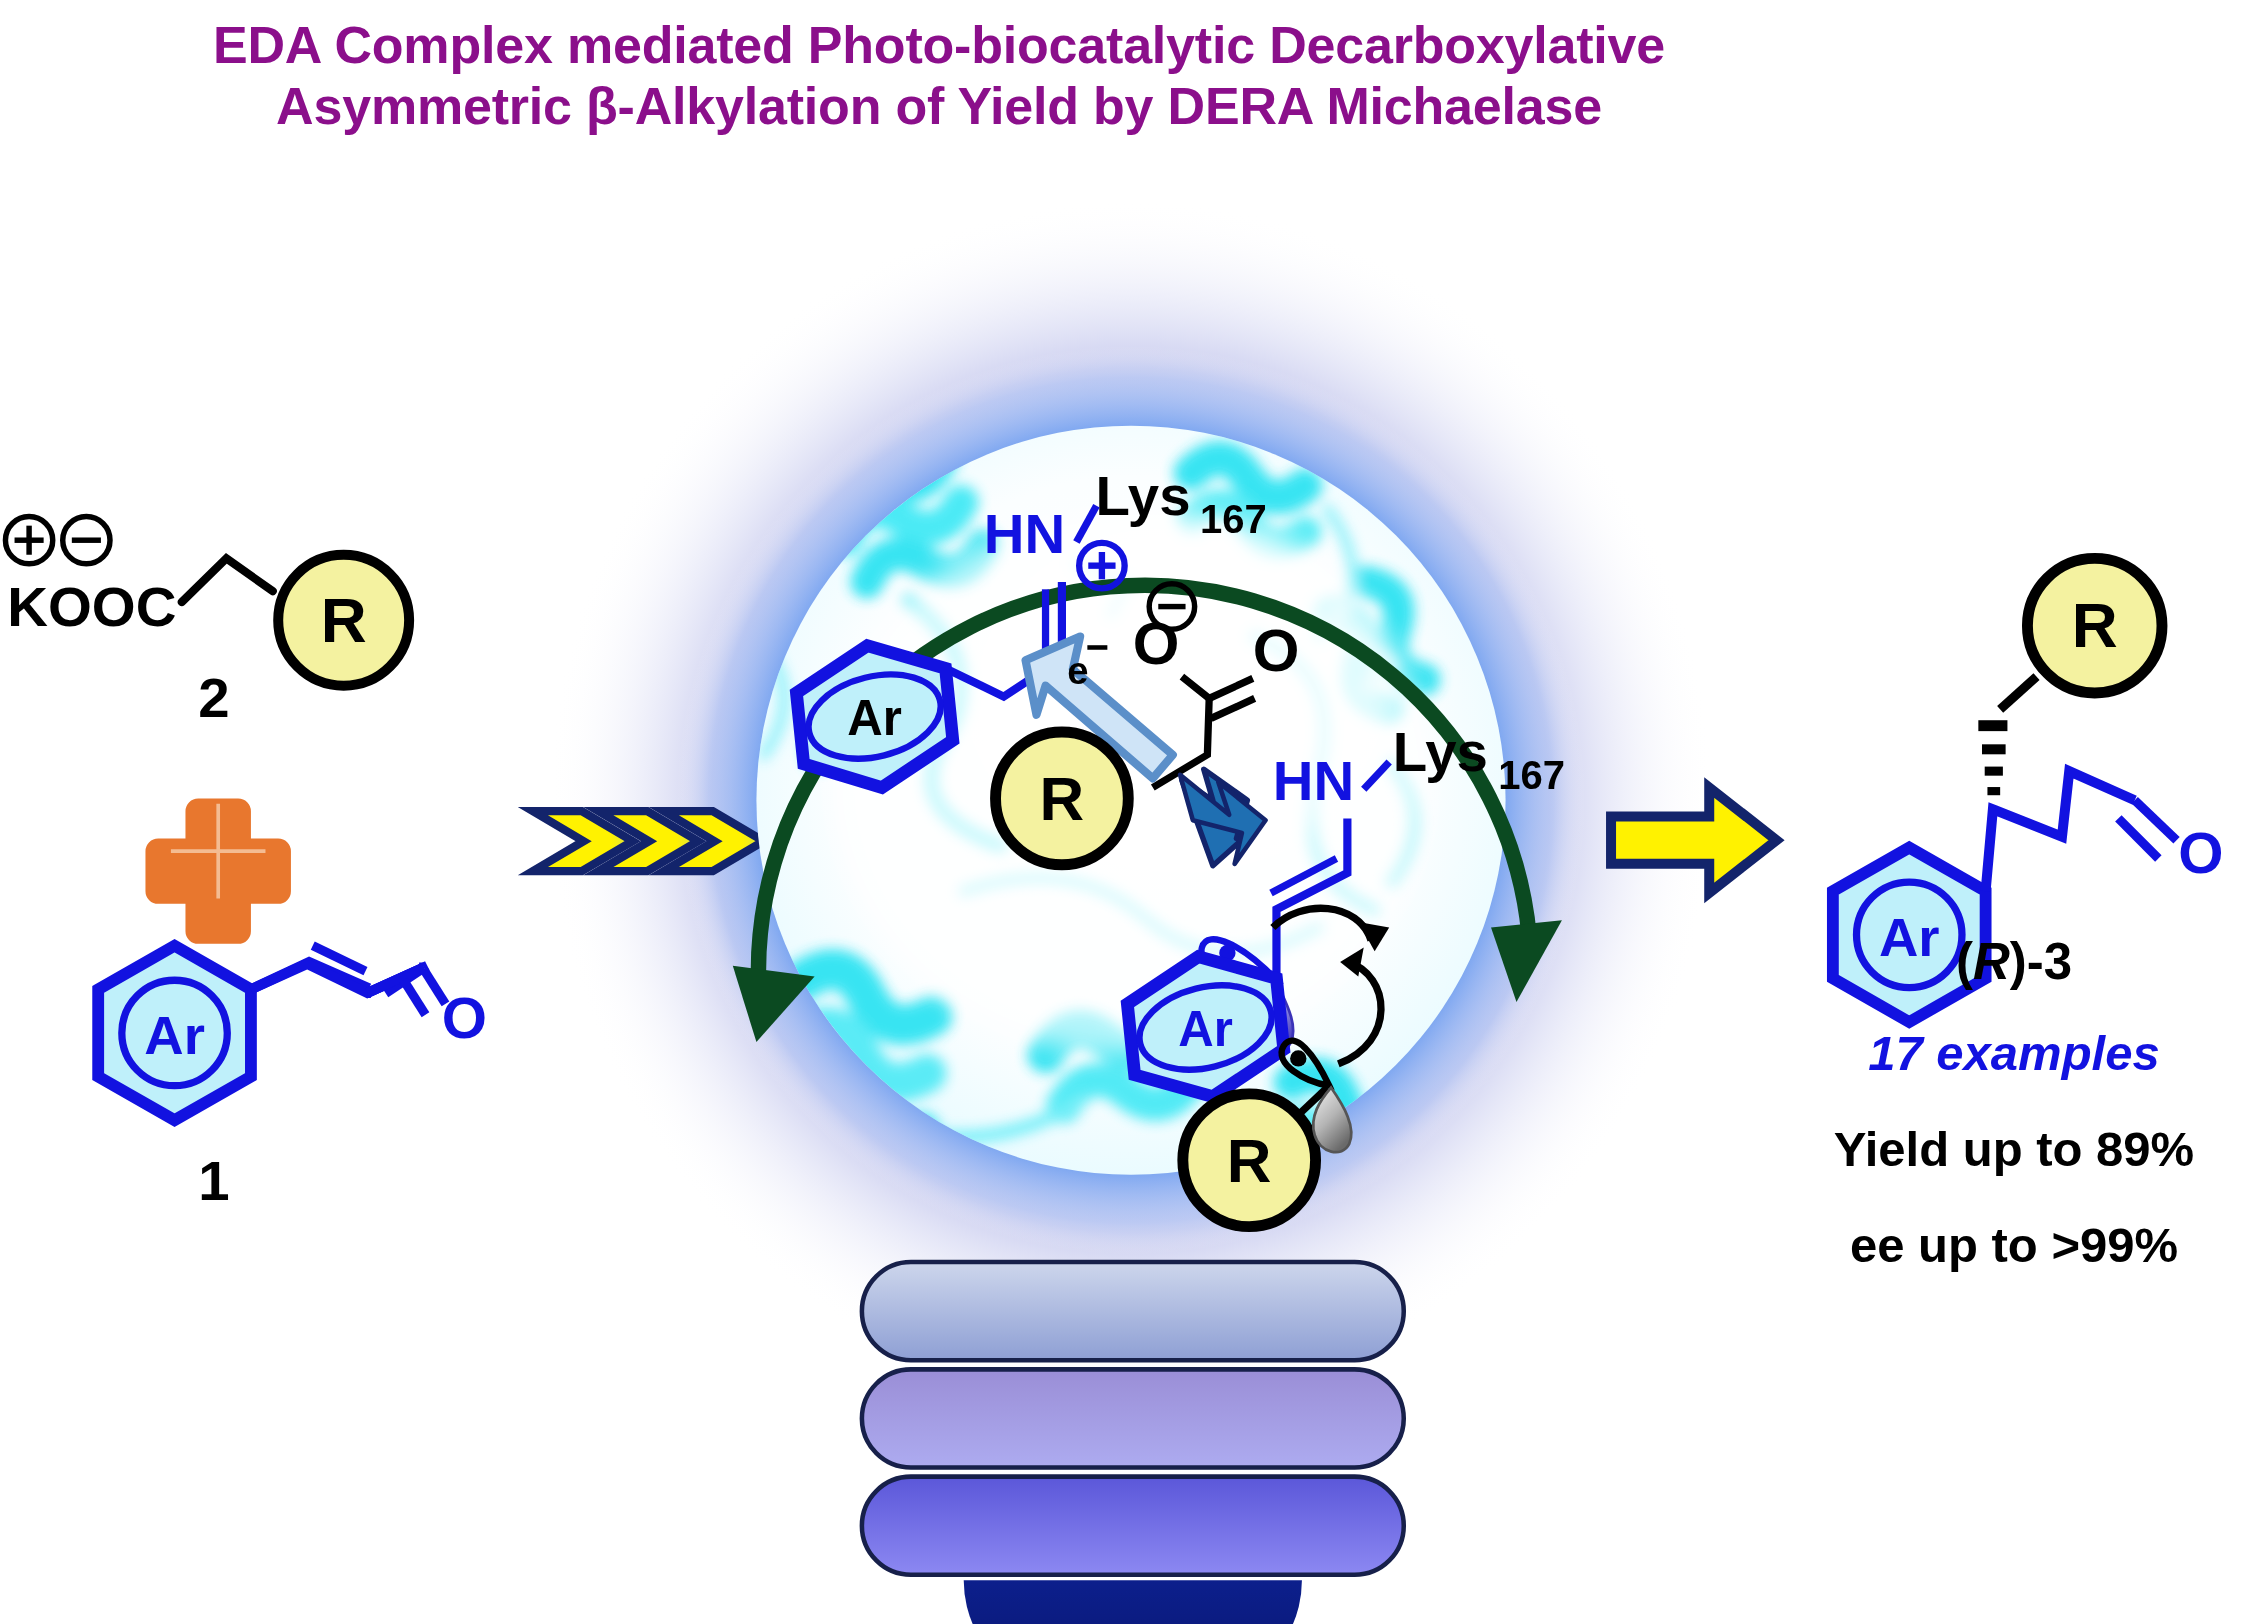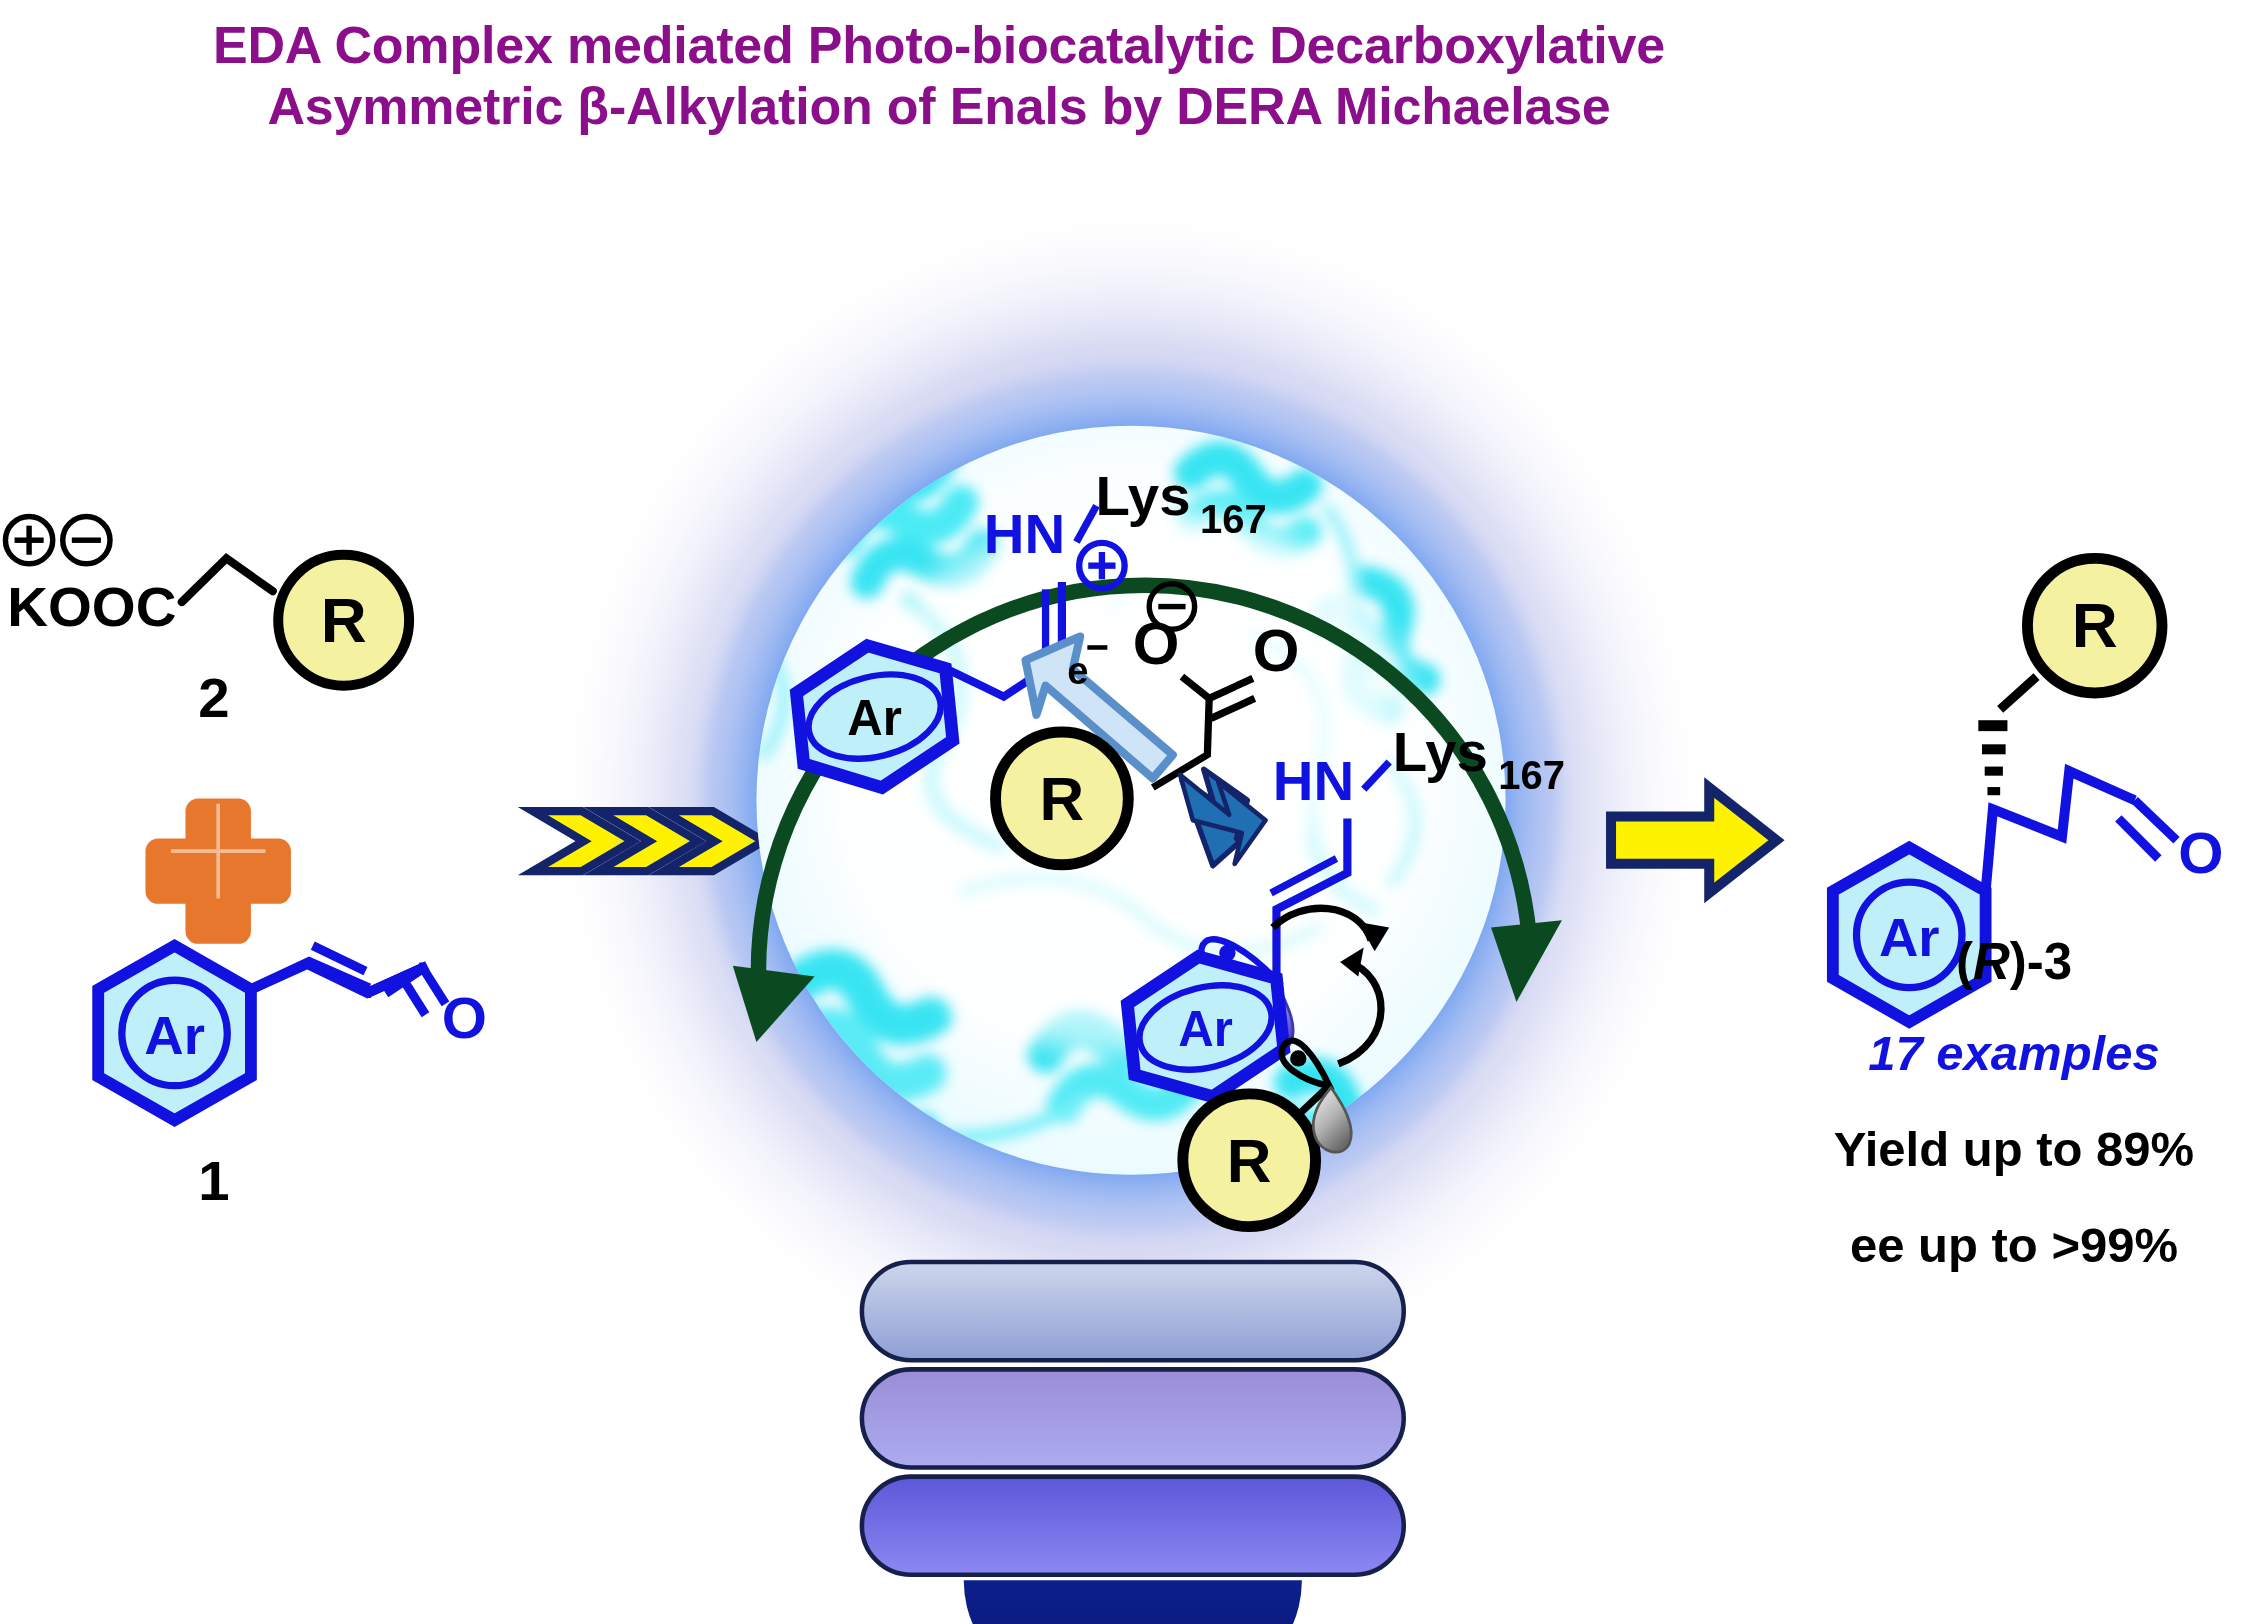--- a/index.html
+++ b/index.html
@@ -14,21 +14,21 @@
   svg{display:block;}
   .nosel{user-select:none;}
 </style>
 </head>
 <body>
 
 <div id="stage">
 
   <div id="title" class="abs nosel" style="color:#8B0F8B;">
     <span class="ln">EDA Complex mediated Photo-biocatalytic Decarboxylative</span>
-    <span class="ln">Asymmetric β-Alkylation of Enals by DERA Michaelase</span>
+    <span class="ln">Asymmetric β-Alkylation of Yield by DERA Michaelase</span>
   </div>
 
   <svg class="abs" style="left:0;top:0;" width="2262" height="1625" viewBox="0 0 2488 1787">
     <defs>
       <radialGradient id="glowV" cx="50%" cy="50%" r="50%">
         <stop offset="0%" stop-color="#ffffff" stop-opacity="0"></stop>
         <stop offset="48%" stop-color="#cfd0f2" stop-opacity="0.55"></stop>
         <stop offset="72%" stop-color="#b9bdea" stop-opacity="0.75"></stop>
         <stop offset="100%" stop-color="#ffffff" stop-opacity="0"></stop>
       </radialGradient>

